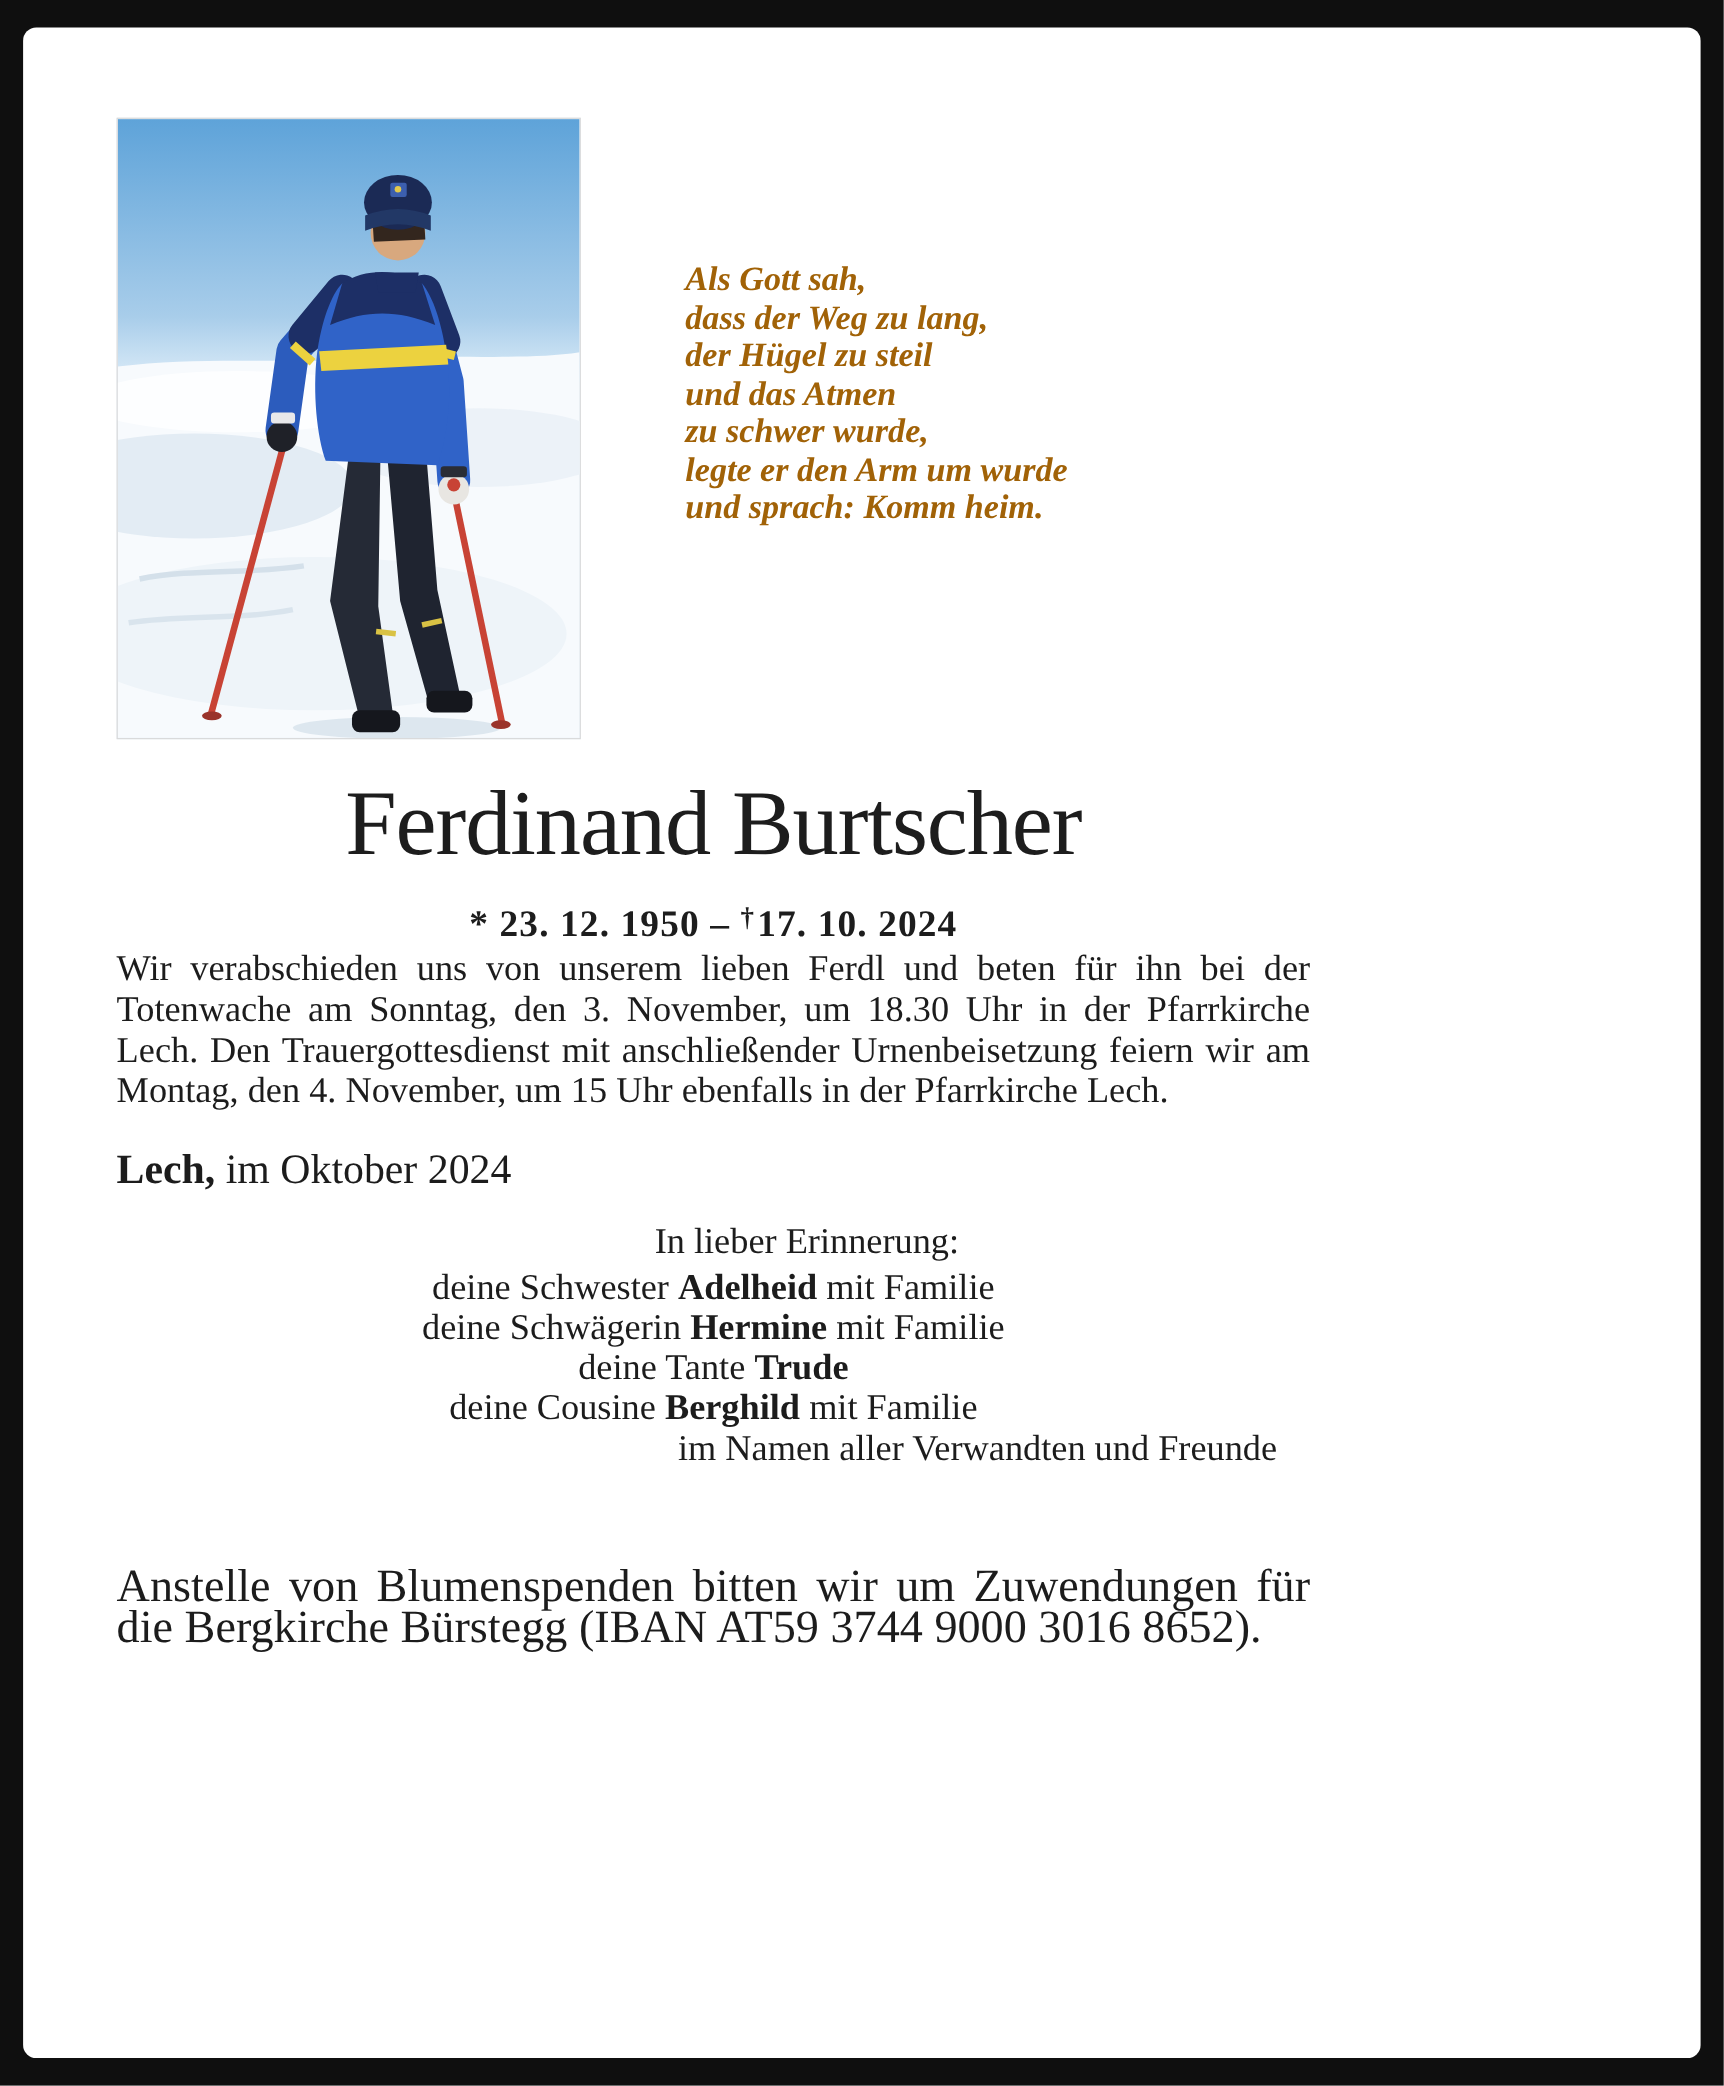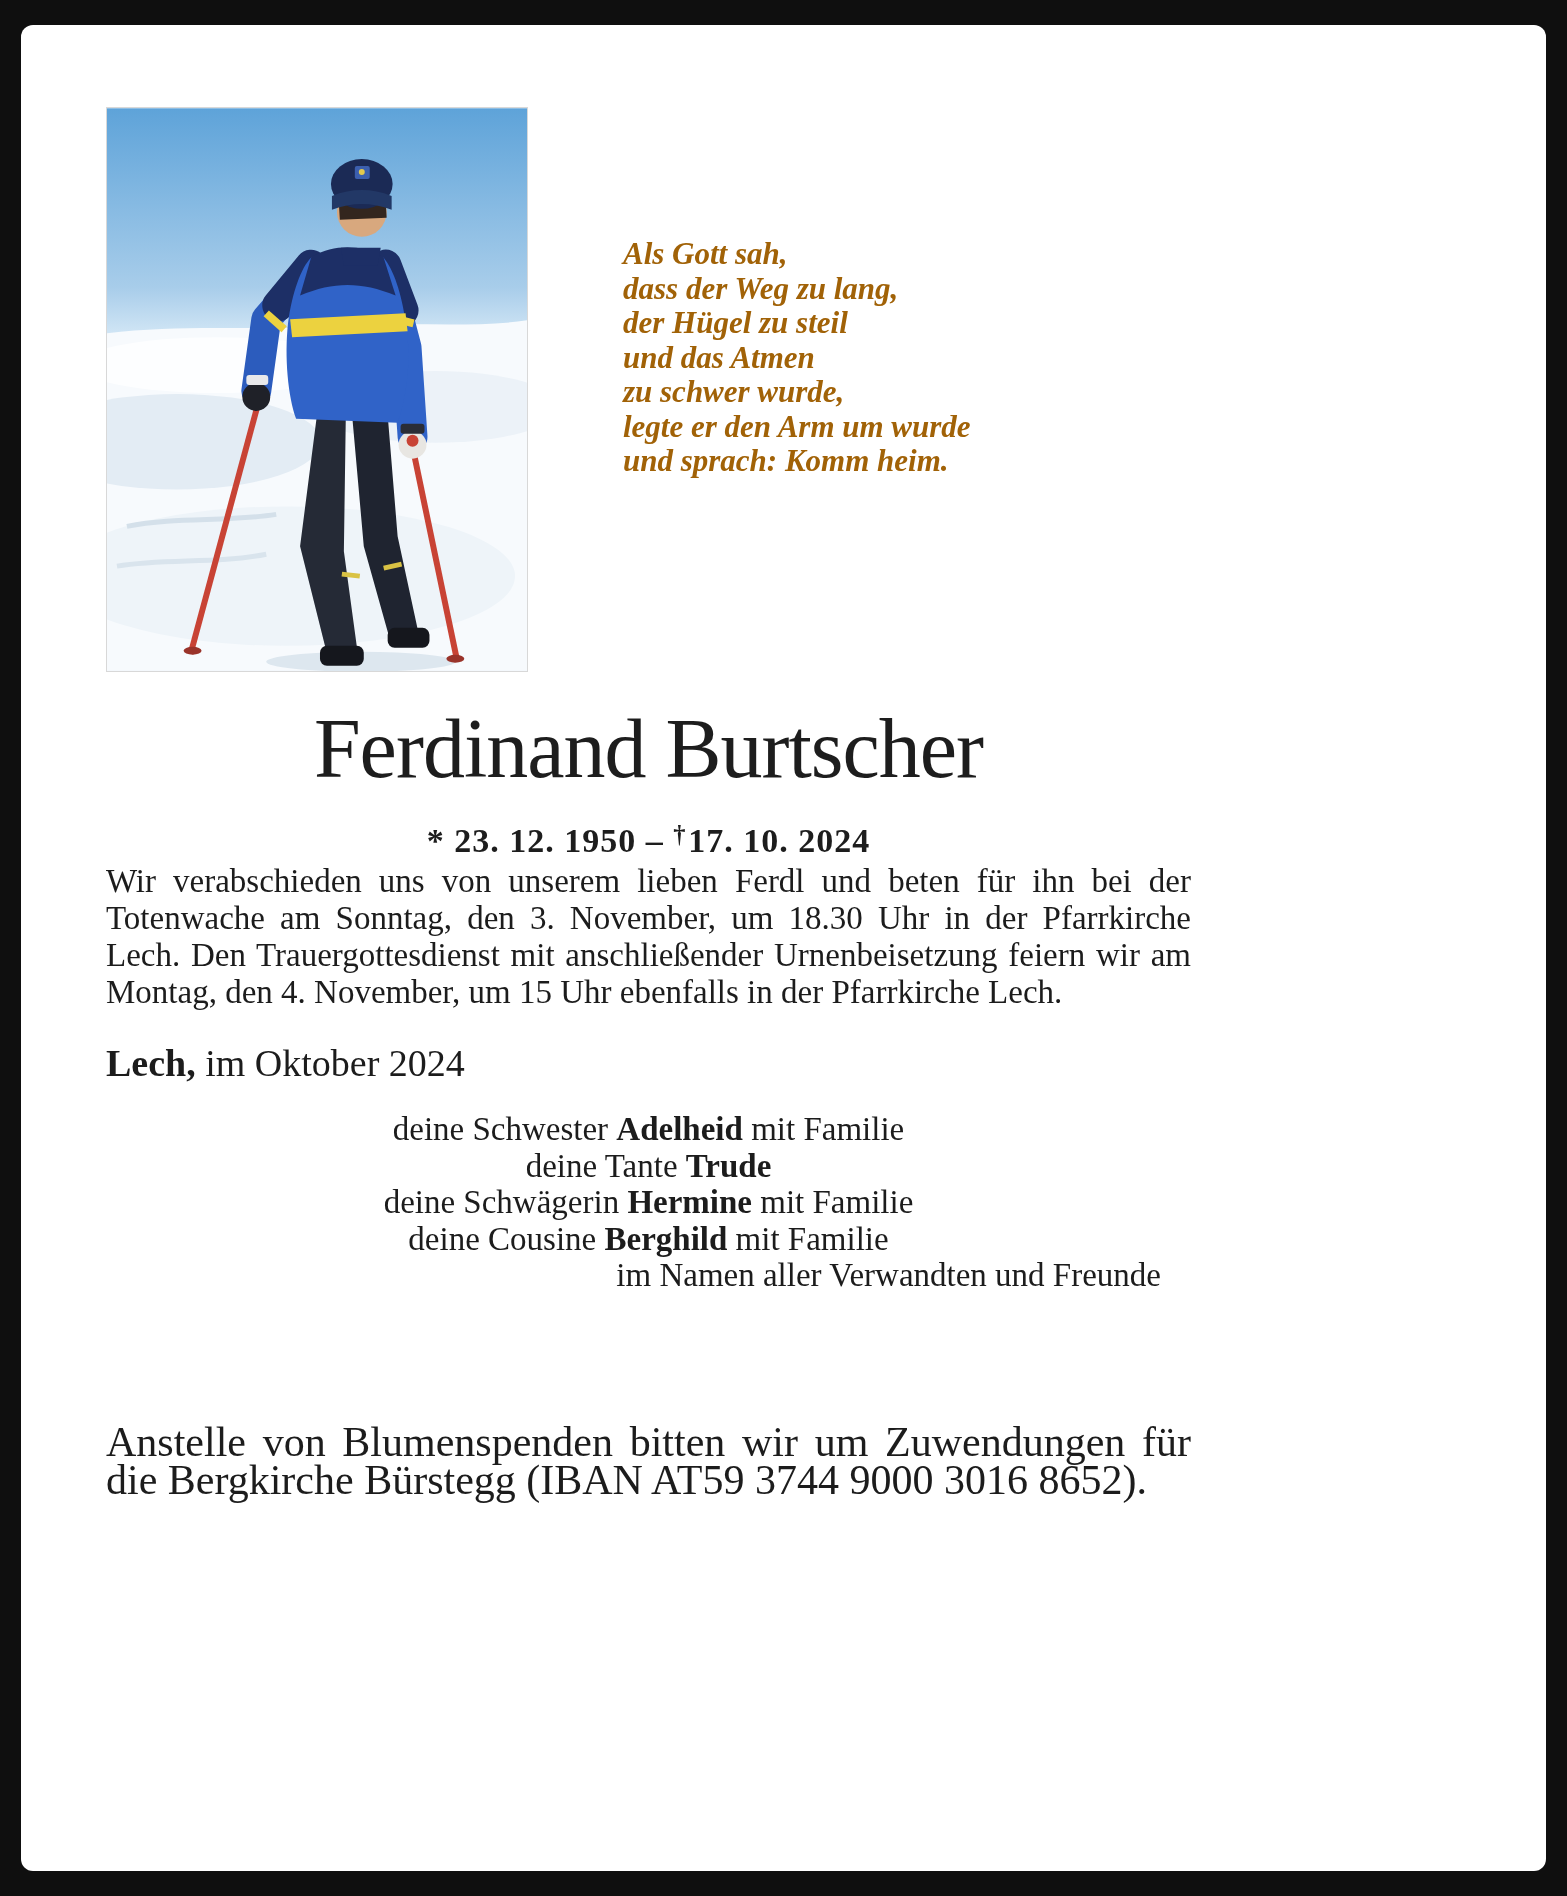--- a/index.html
+++ b/index.html
@@ -194,24 +194,25 @@
 
   <h1 class="name" style="margin:0;text-align:center;">Ferdinand Burtscher</h1>
 
   <div class="dates"><span>*</span> <span>23. 12. 1950</span> <span>–</span> <span class="death-symbol">†</span><span>17. 10. 2024</span></div>
 
   <p class="announcement" style="margin:0;">Wir verabschieden uns von unserem lieben Ferdl und beten für ihn bei der Totenwache am Sonntag, den 3. November, um 18.30 Uhr in der Pfarrkirche Lech. Den Trauergottesdienst mit anschließender Urnenbeisetzung feiern wir am Montag, den 4. November, um 15 Uhr ebenfalls in der Pfarrkirche Lech.</p>
 
   <div class="place-date"><span class="place">Lech,</span><span> im Oktober 2024</span></div>
 
   <div class="memorial">
+    <div class="memorial-heading">In lieber Erinnerung:</div>
     <div class="memorial-entries">
       <div class="memorial-entry"><span>deine Schwester </span><span class="relative-name">Adelheid</span><span> mit Familie</span></div>
+      <div class="memorial-entry"><span>deine Schwägerin </span><span class="relative-name">Hermine</span><span> mit Familie</span></div>
       <div class="memorial-entry"><span>deine Tante </span><span class="relative-name">Trude</span><span></span></div>
-      <div class="memorial-entry"><span>deine Schwägerin </span><span class="relative-name">Hermine</span><span> mit Familie</span></div>
       <div class="memorial-entry"><span>deine Cousine </span><span class="relative-name">Berghild</span><span> mit Familie</span></div>
     </div>
     <div class="memorial-closing">im Namen aller Verwandten und Freunde</div>
   </div>
 
   <p class="donation" style="margin:0;">Anstelle von Blumenspenden bitten wir um Zuwendungen für die Bergkirche Bürstegg (IBAN AT59 3744 9000 3016 8652).</p>
 
 </div>
 
 </body></html>

